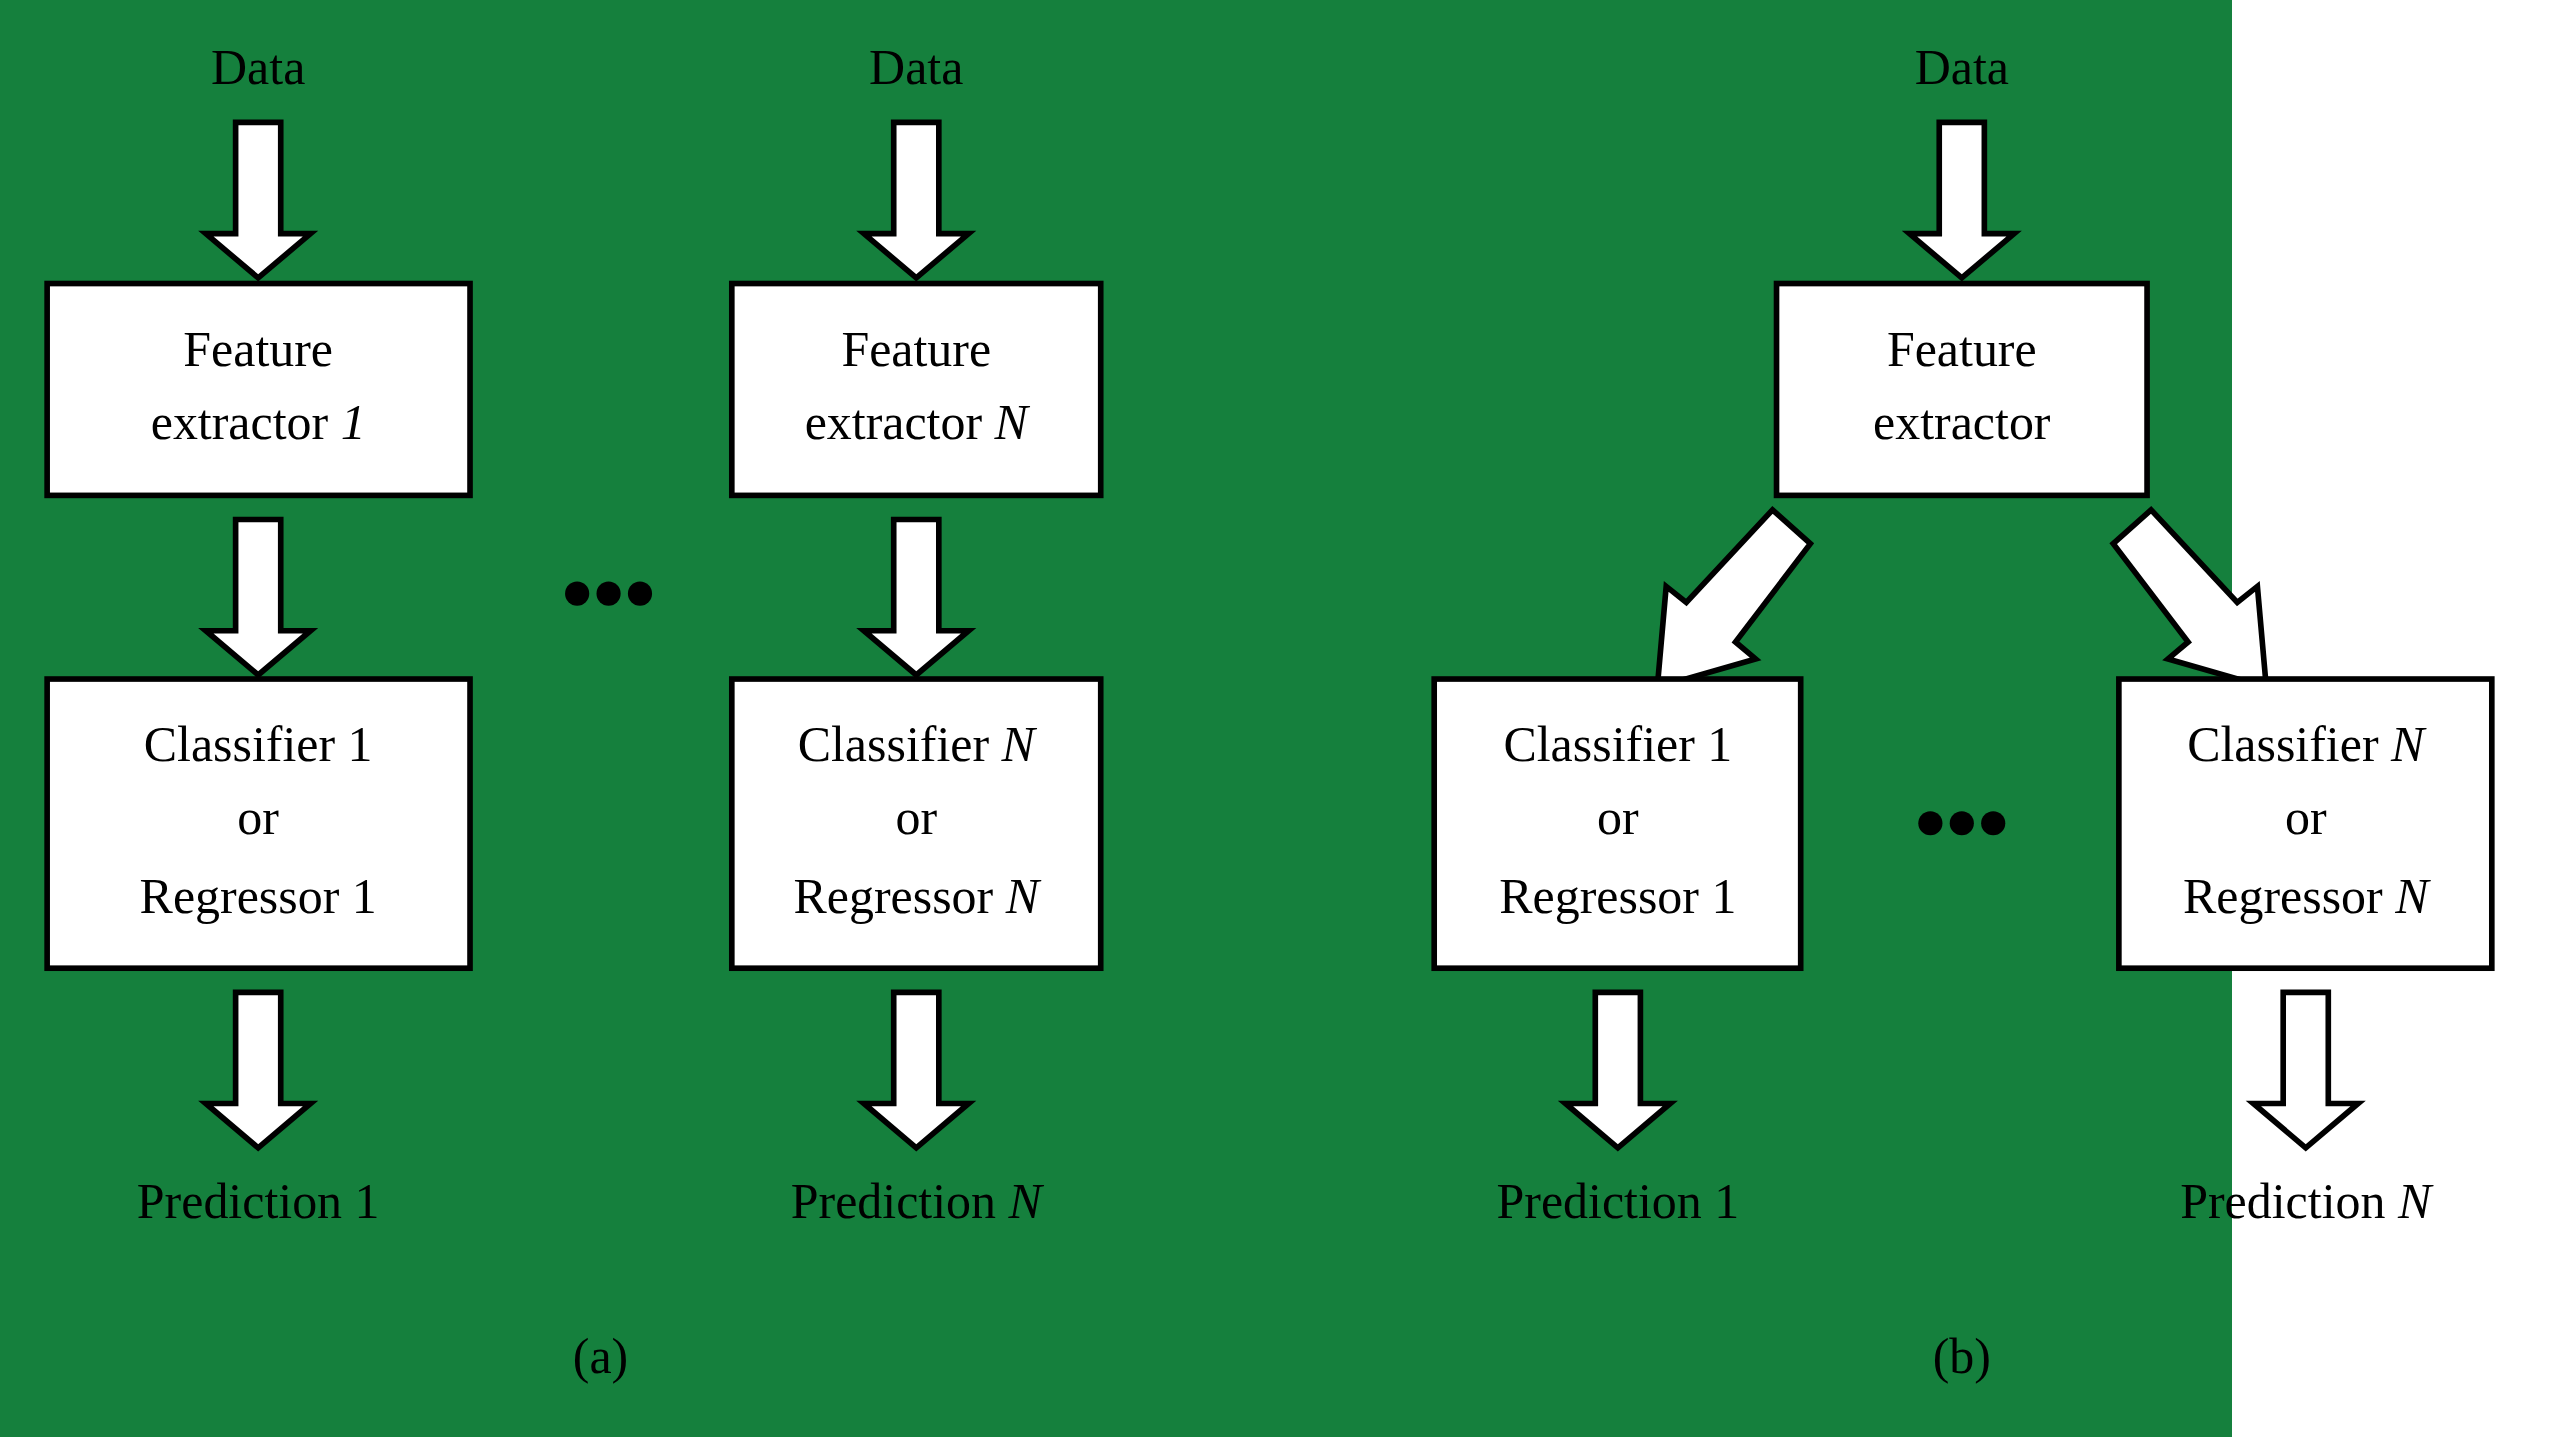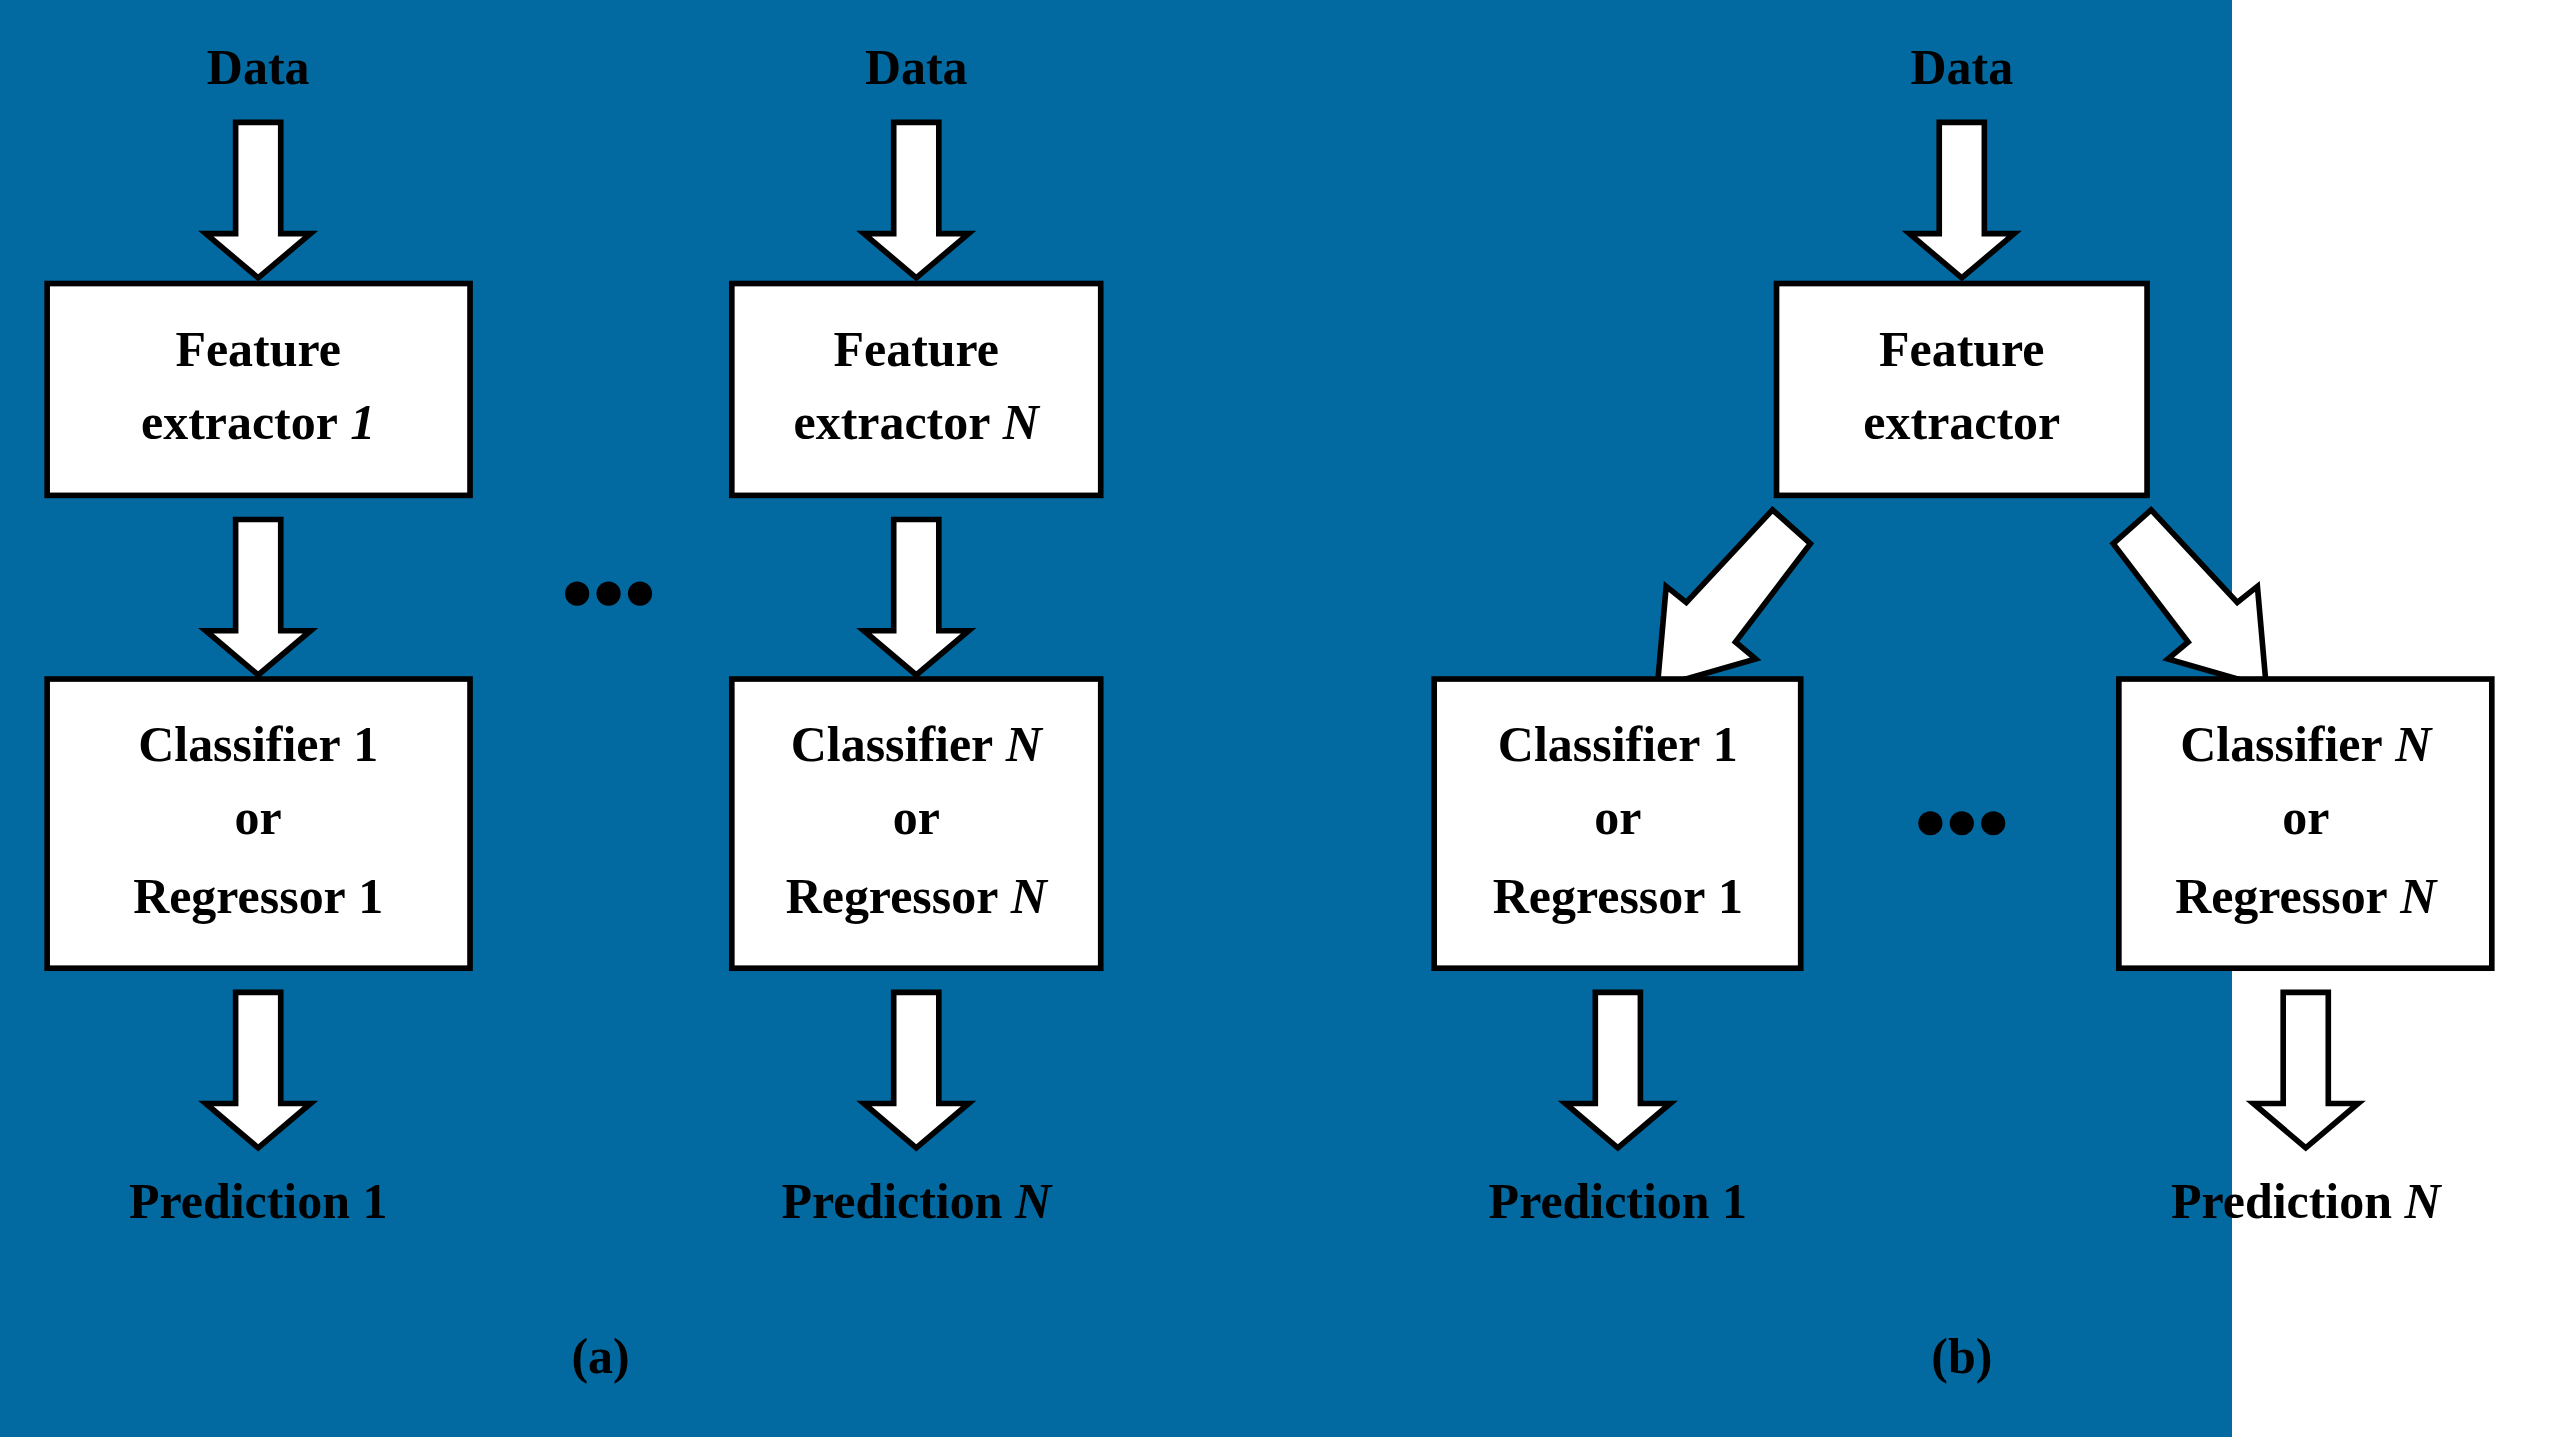--- a/index.html
+++ b/index.html
@@ -1,18 +1,18 @@
 <!DOCTYPE html>
 <html style="font-size:13px"><head>
 <meta charset="utf-8">
 <style>
   html,body{margin:0;padding:0;background:#ffffff;}
   body{width:2576px;height:1437px;overflow:hidden;
        font-family:"Liberation Serif","DejaVu Serif",serif;color:#000;}
-  #stage{position:relative;width:2232px;height:1437px;background:#0369a1;font-weight:bold;}
+  #stage{position:relative;width:2232px;height:1437px;background:#15803d;}
   svg{position:absolute;left:0;top:0;width:2576px;height:1437px;}
   .box-rect{fill:#ffffff;stroke:#000000;stroke-width:7;}
   .arrow-shape{fill:#ffffff;stroke:#000000;stroke-width:7;stroke-linejoin:miter;}
   .dot{fill:#000000;}
   text{font-family:"Liberation Serif","DejaVu Serif",serif;fill:#000000;}
   .t-label{font-size:62px;}
   .t-box{font-size:62px;}
   .t-panel{font-size:62px;}
   .ital{font-style:italic;}
 </style>

